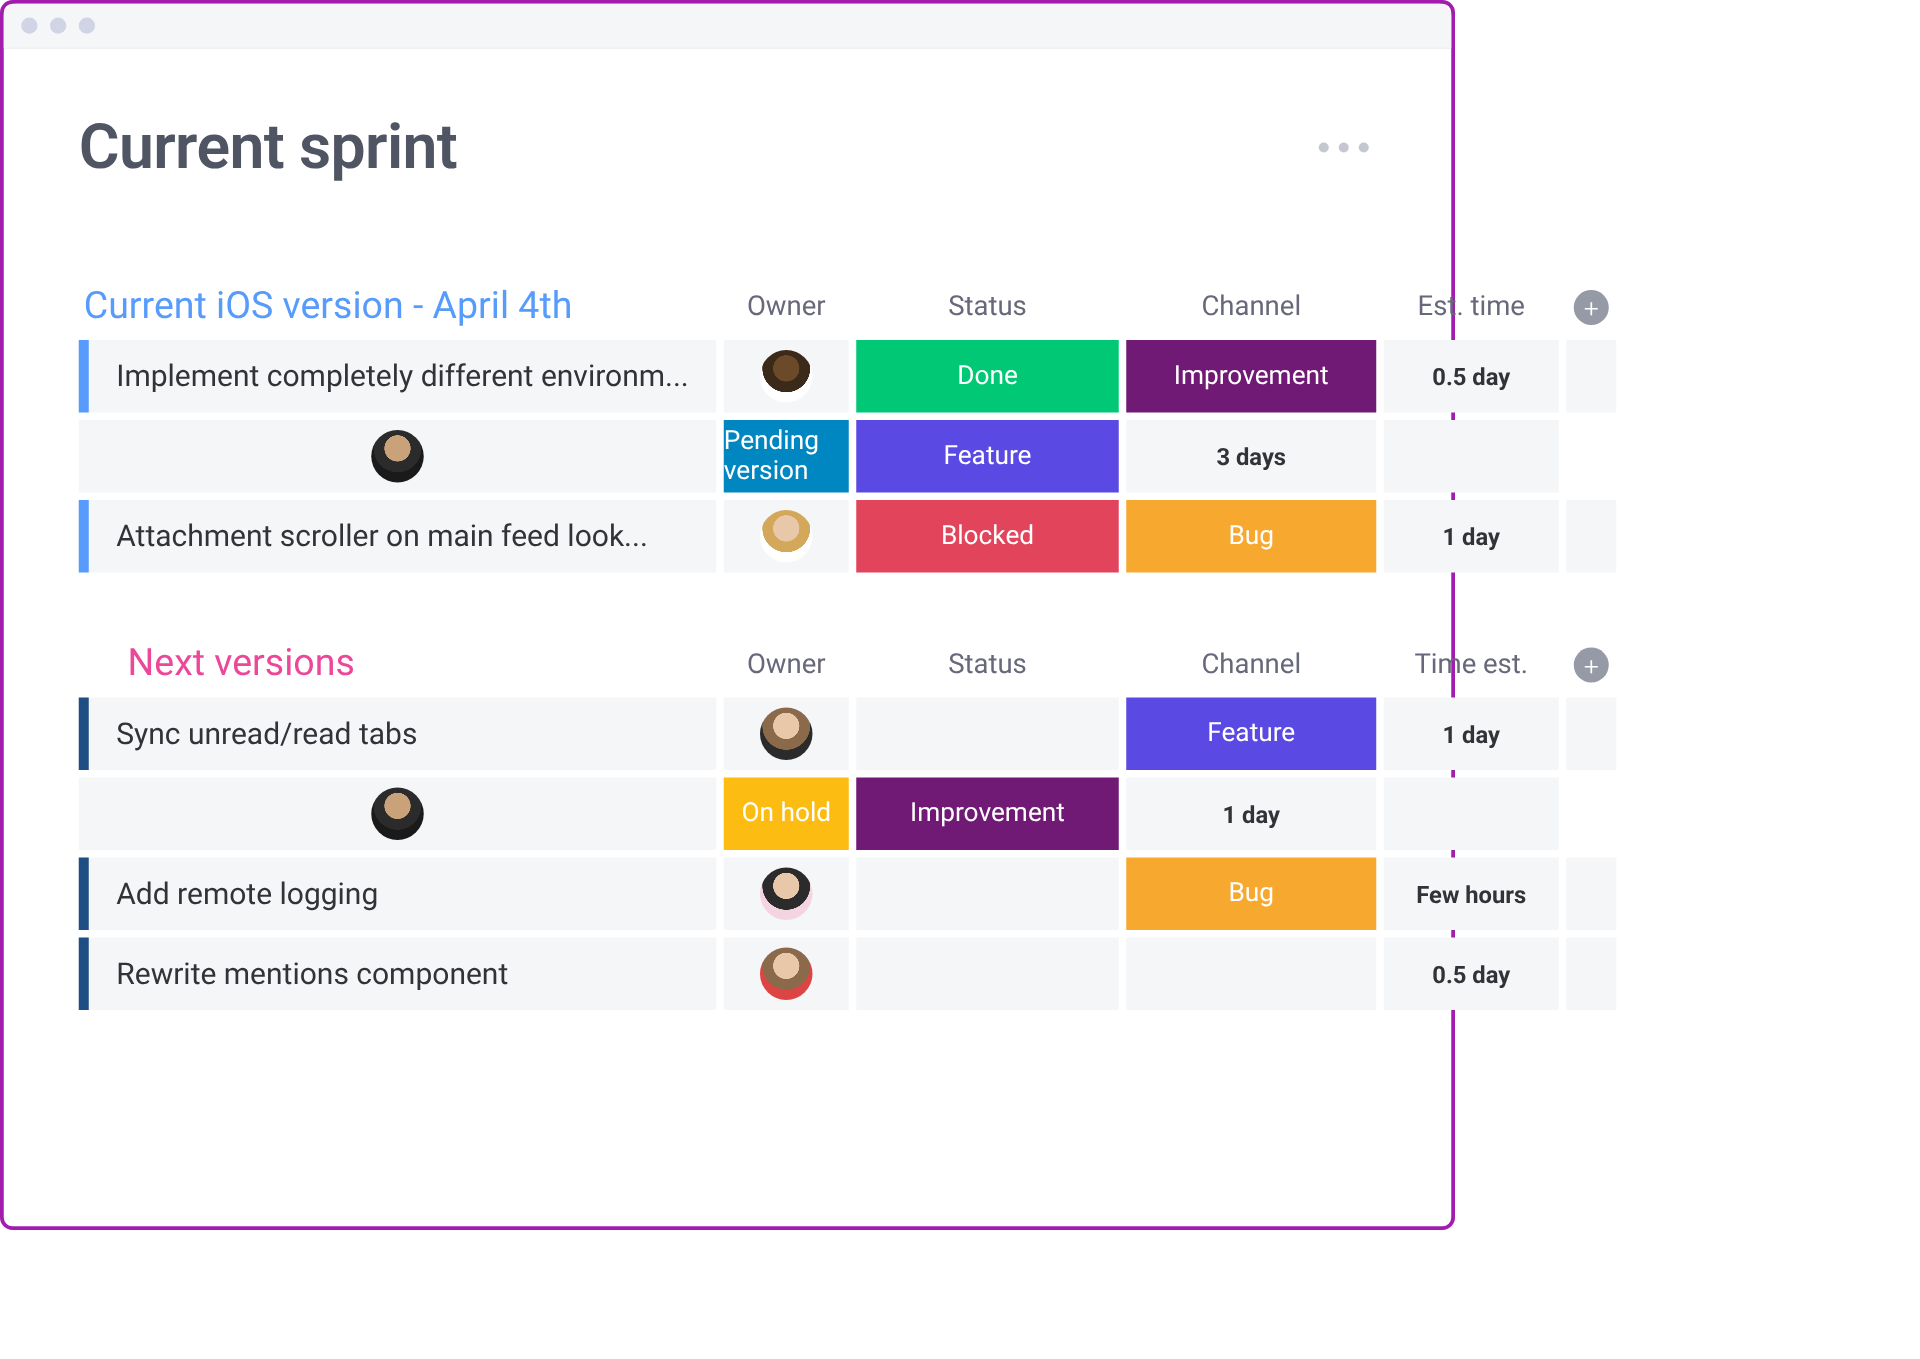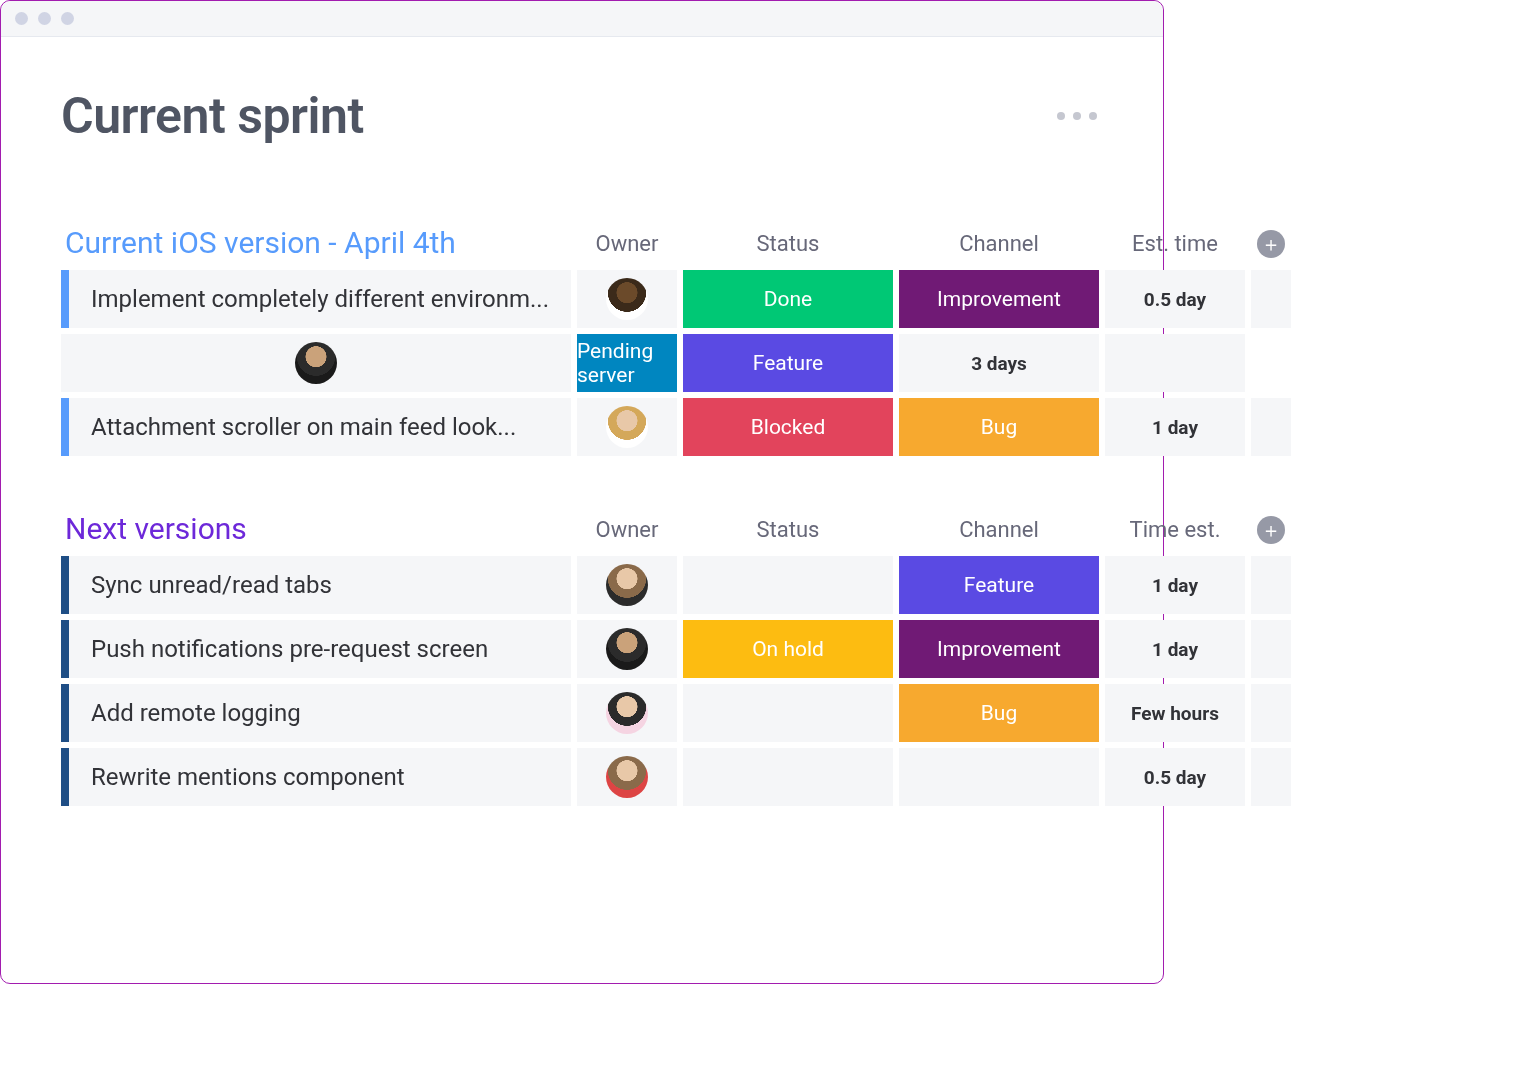--- a/index.html
+++ b/index.html
@@ -7,21 +7,21 @@
       font-family: -apple-system, BlinkMacSystemFont, "Segoe UI", Roboto, Helvetica, Arial, sans-serif;
       background: #fff;
       color: #323338;
       width: 1536px;
       height: 1087px;
       overflow: hidden;
     }
     .window {
       background: #fff;
       border-radius: 10px;
-      border: 1px solid #a21caf;
+      border: 3px solid #a21caf;
       width: 1164px;
       height: 984px;
       position: relative;
       margin: 0;
     }
     .titlebar {
       height: 36px;
       background: #f5f6f8;
       border-bottom: 1px solid #e6e9ef;
       display: flex;
@@ -55,21 +55,21 @@
       align-items: end;
       gap: 6px;
       margin-bottom: 10px;
     }
     .group-title {
       font-size: 30px;
       font-weight: 400;
       padding-left: 4px;
     }
     .group-title.blue-light { color: #579BFC; }
-    .group-title.blue-dark  { color: #6d28d9; }
+    .group-title.blue-dark  { color: #ec4899; margin-left: 35px; }
     .col-head {
       font-size: 22px;
       color: #676879;
       text-align: center;
       font-weight: 400;
       padding-bottom: 4px;
     }
     .add-col {
       width: 28px; height: 28px;
       border-radius: 50%;
@@ -191,21 +191,21 @@
             <div class="cell time-cell">
               <span>0.5 day</span>
             </div>
             <div class="cell trail-cell"></div>
           </div>
           <div class="row">
             <div class="cell owner-cell">
               <span class="avatar av2"></span>
             </div>
             <div class="cell status-cell c-pending">
-              <span>Pending server</span>
+              <span>Pending version</span>
             </div>
             <div class="cell channel-cell c-feature">
               <span>Feature</span>
             </div>
             <div class="cell time-cell">
               <span>3 days</span>
             </div>
             <div class="cell trail-cell"></div>
           </div>
           <div class="row">
@@ -250,23 +250,20 @@
             </div>
             <div class="cell channel-cell c-feature">
               <span>Feature</span>
             </div>
             <div class="cell time-cell">
               <span>1 day</span>
             </div>
             <div class="cell trail-cell"></div>
           </div>
           <div class="row">
-            <div class="cell title-cell border-blue-dark">
-              <span>Push notifications pre-request screen</span>
-            </div>
             <div class="cell owner-cell">
               <span class="avatar av5"></span>
             </div>
             <div class="cell status-cell c-onhold">
               <span>On hold</span>
             </div>
             <div class="cell channel-cell c-improvement">
               <span>Improvement</span>
             </div>
             <div class="cell time-cell">

